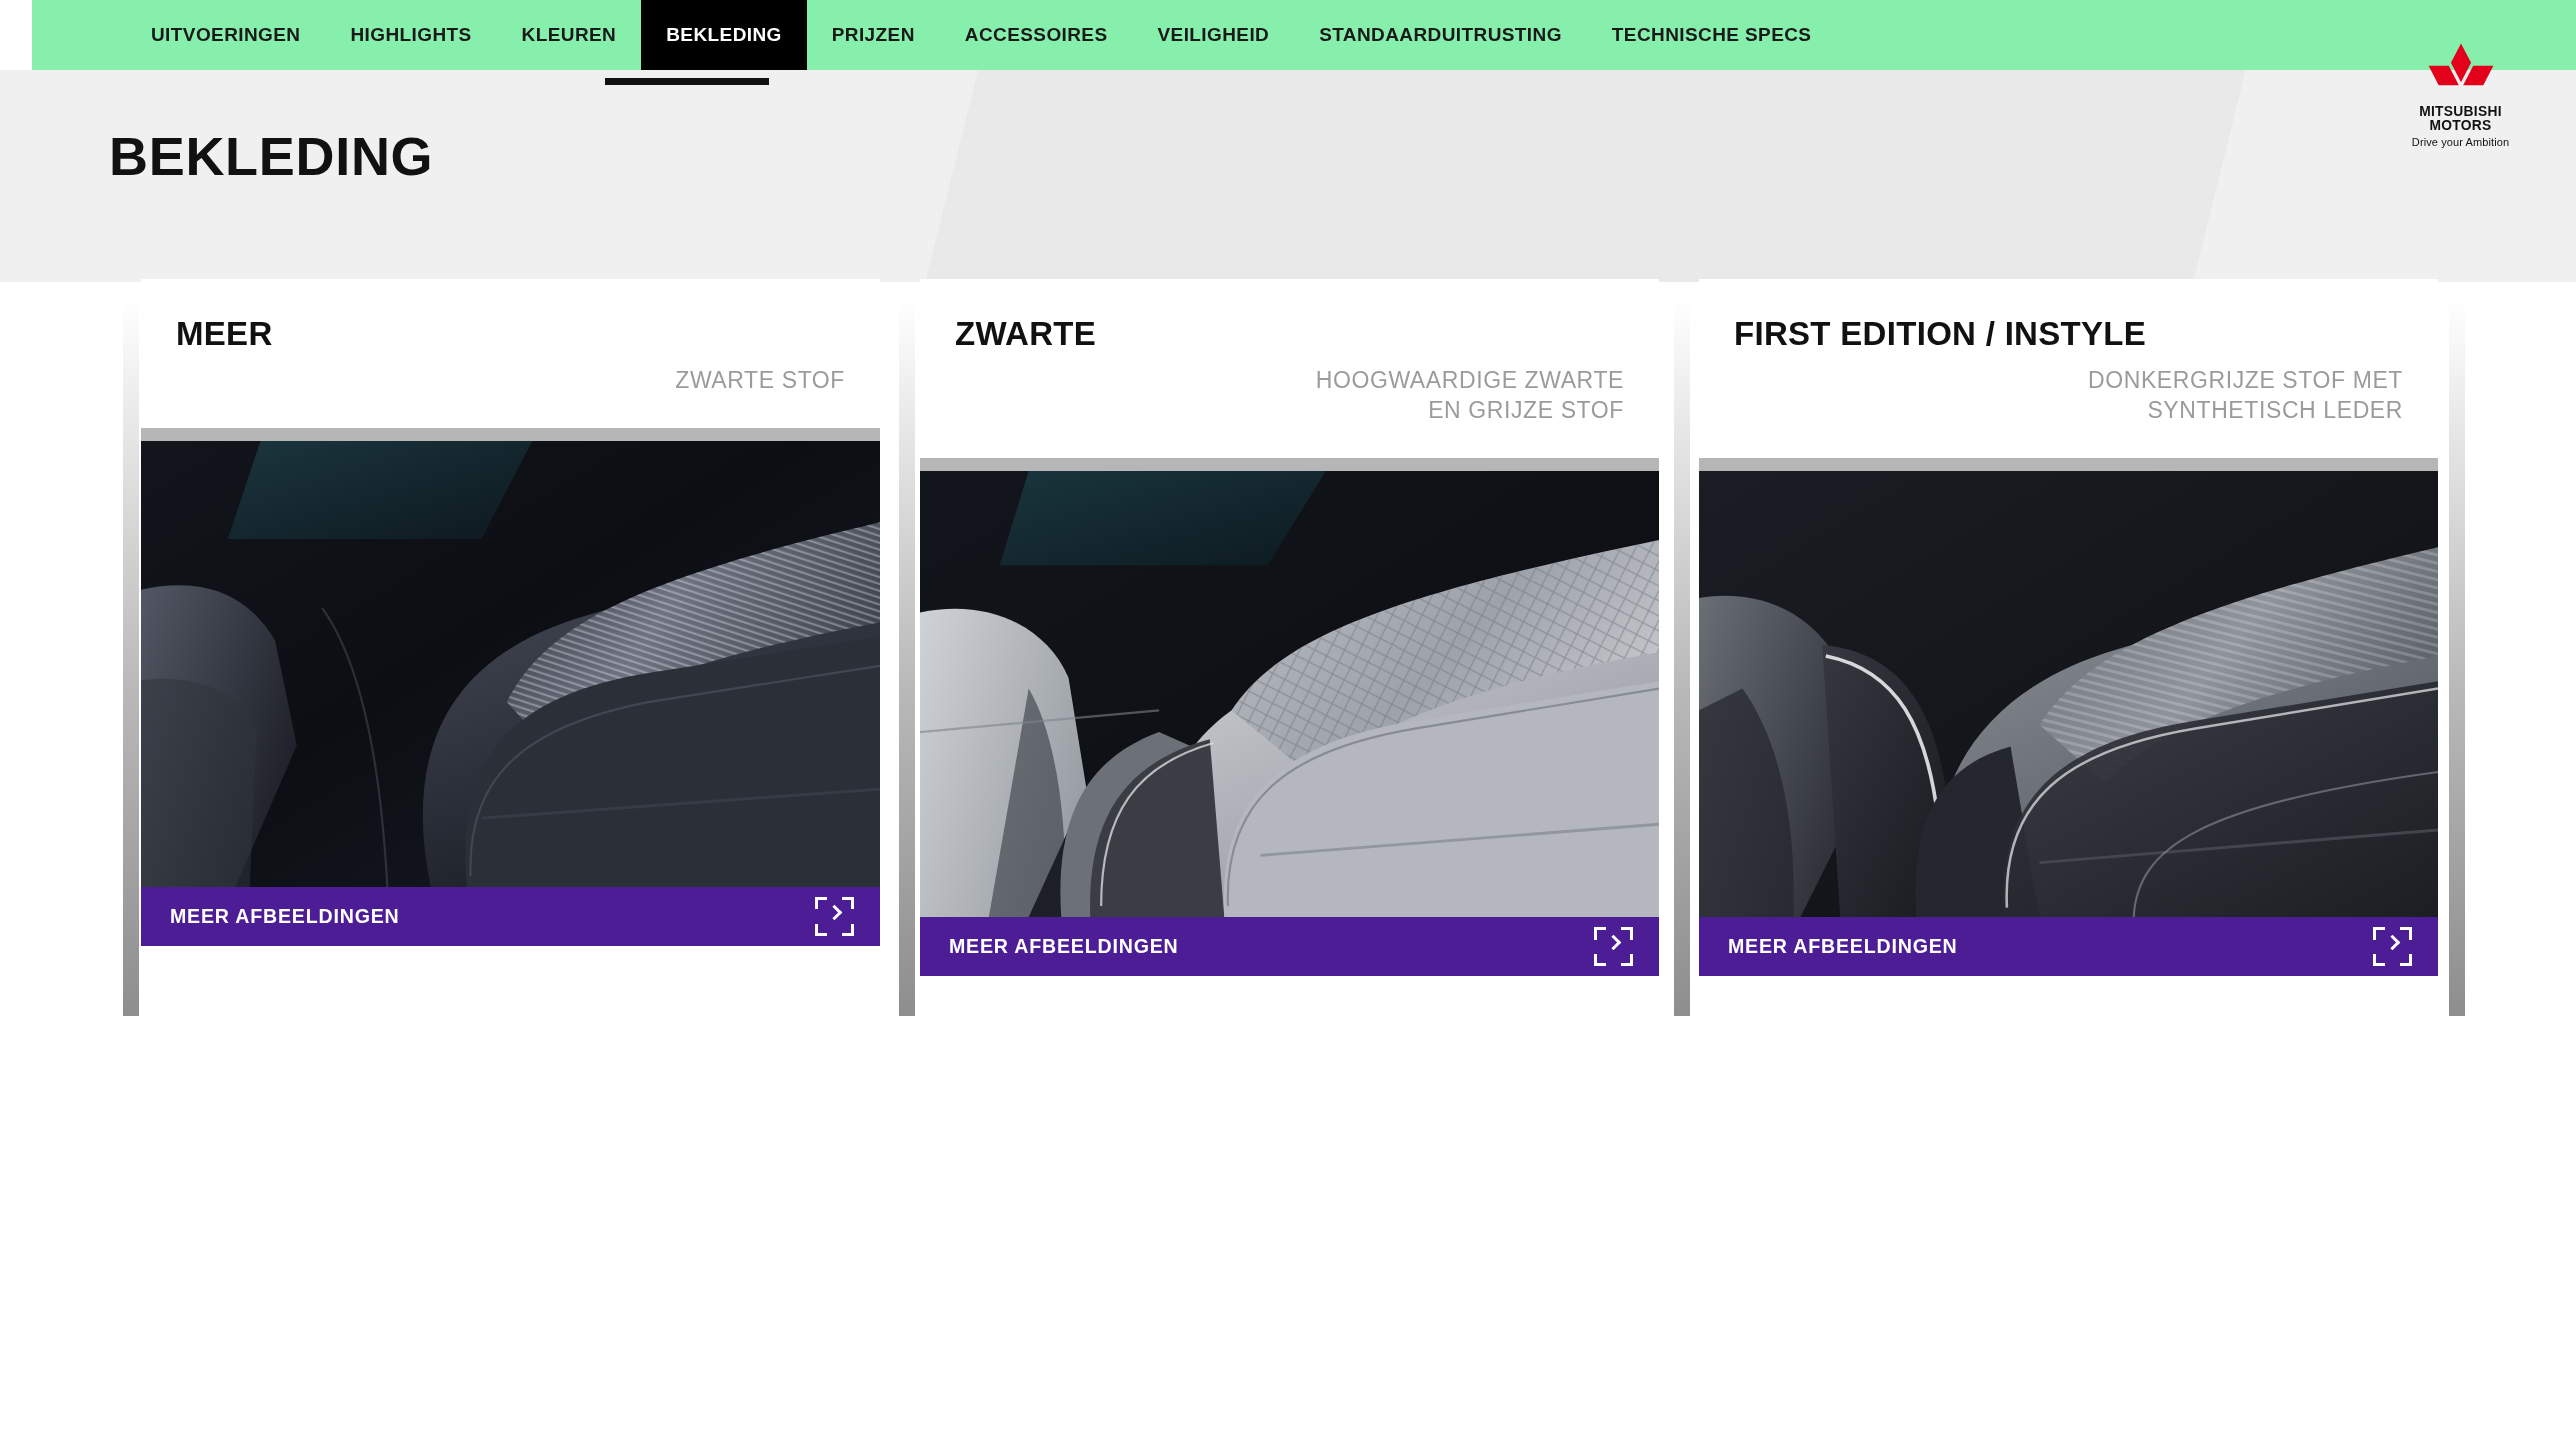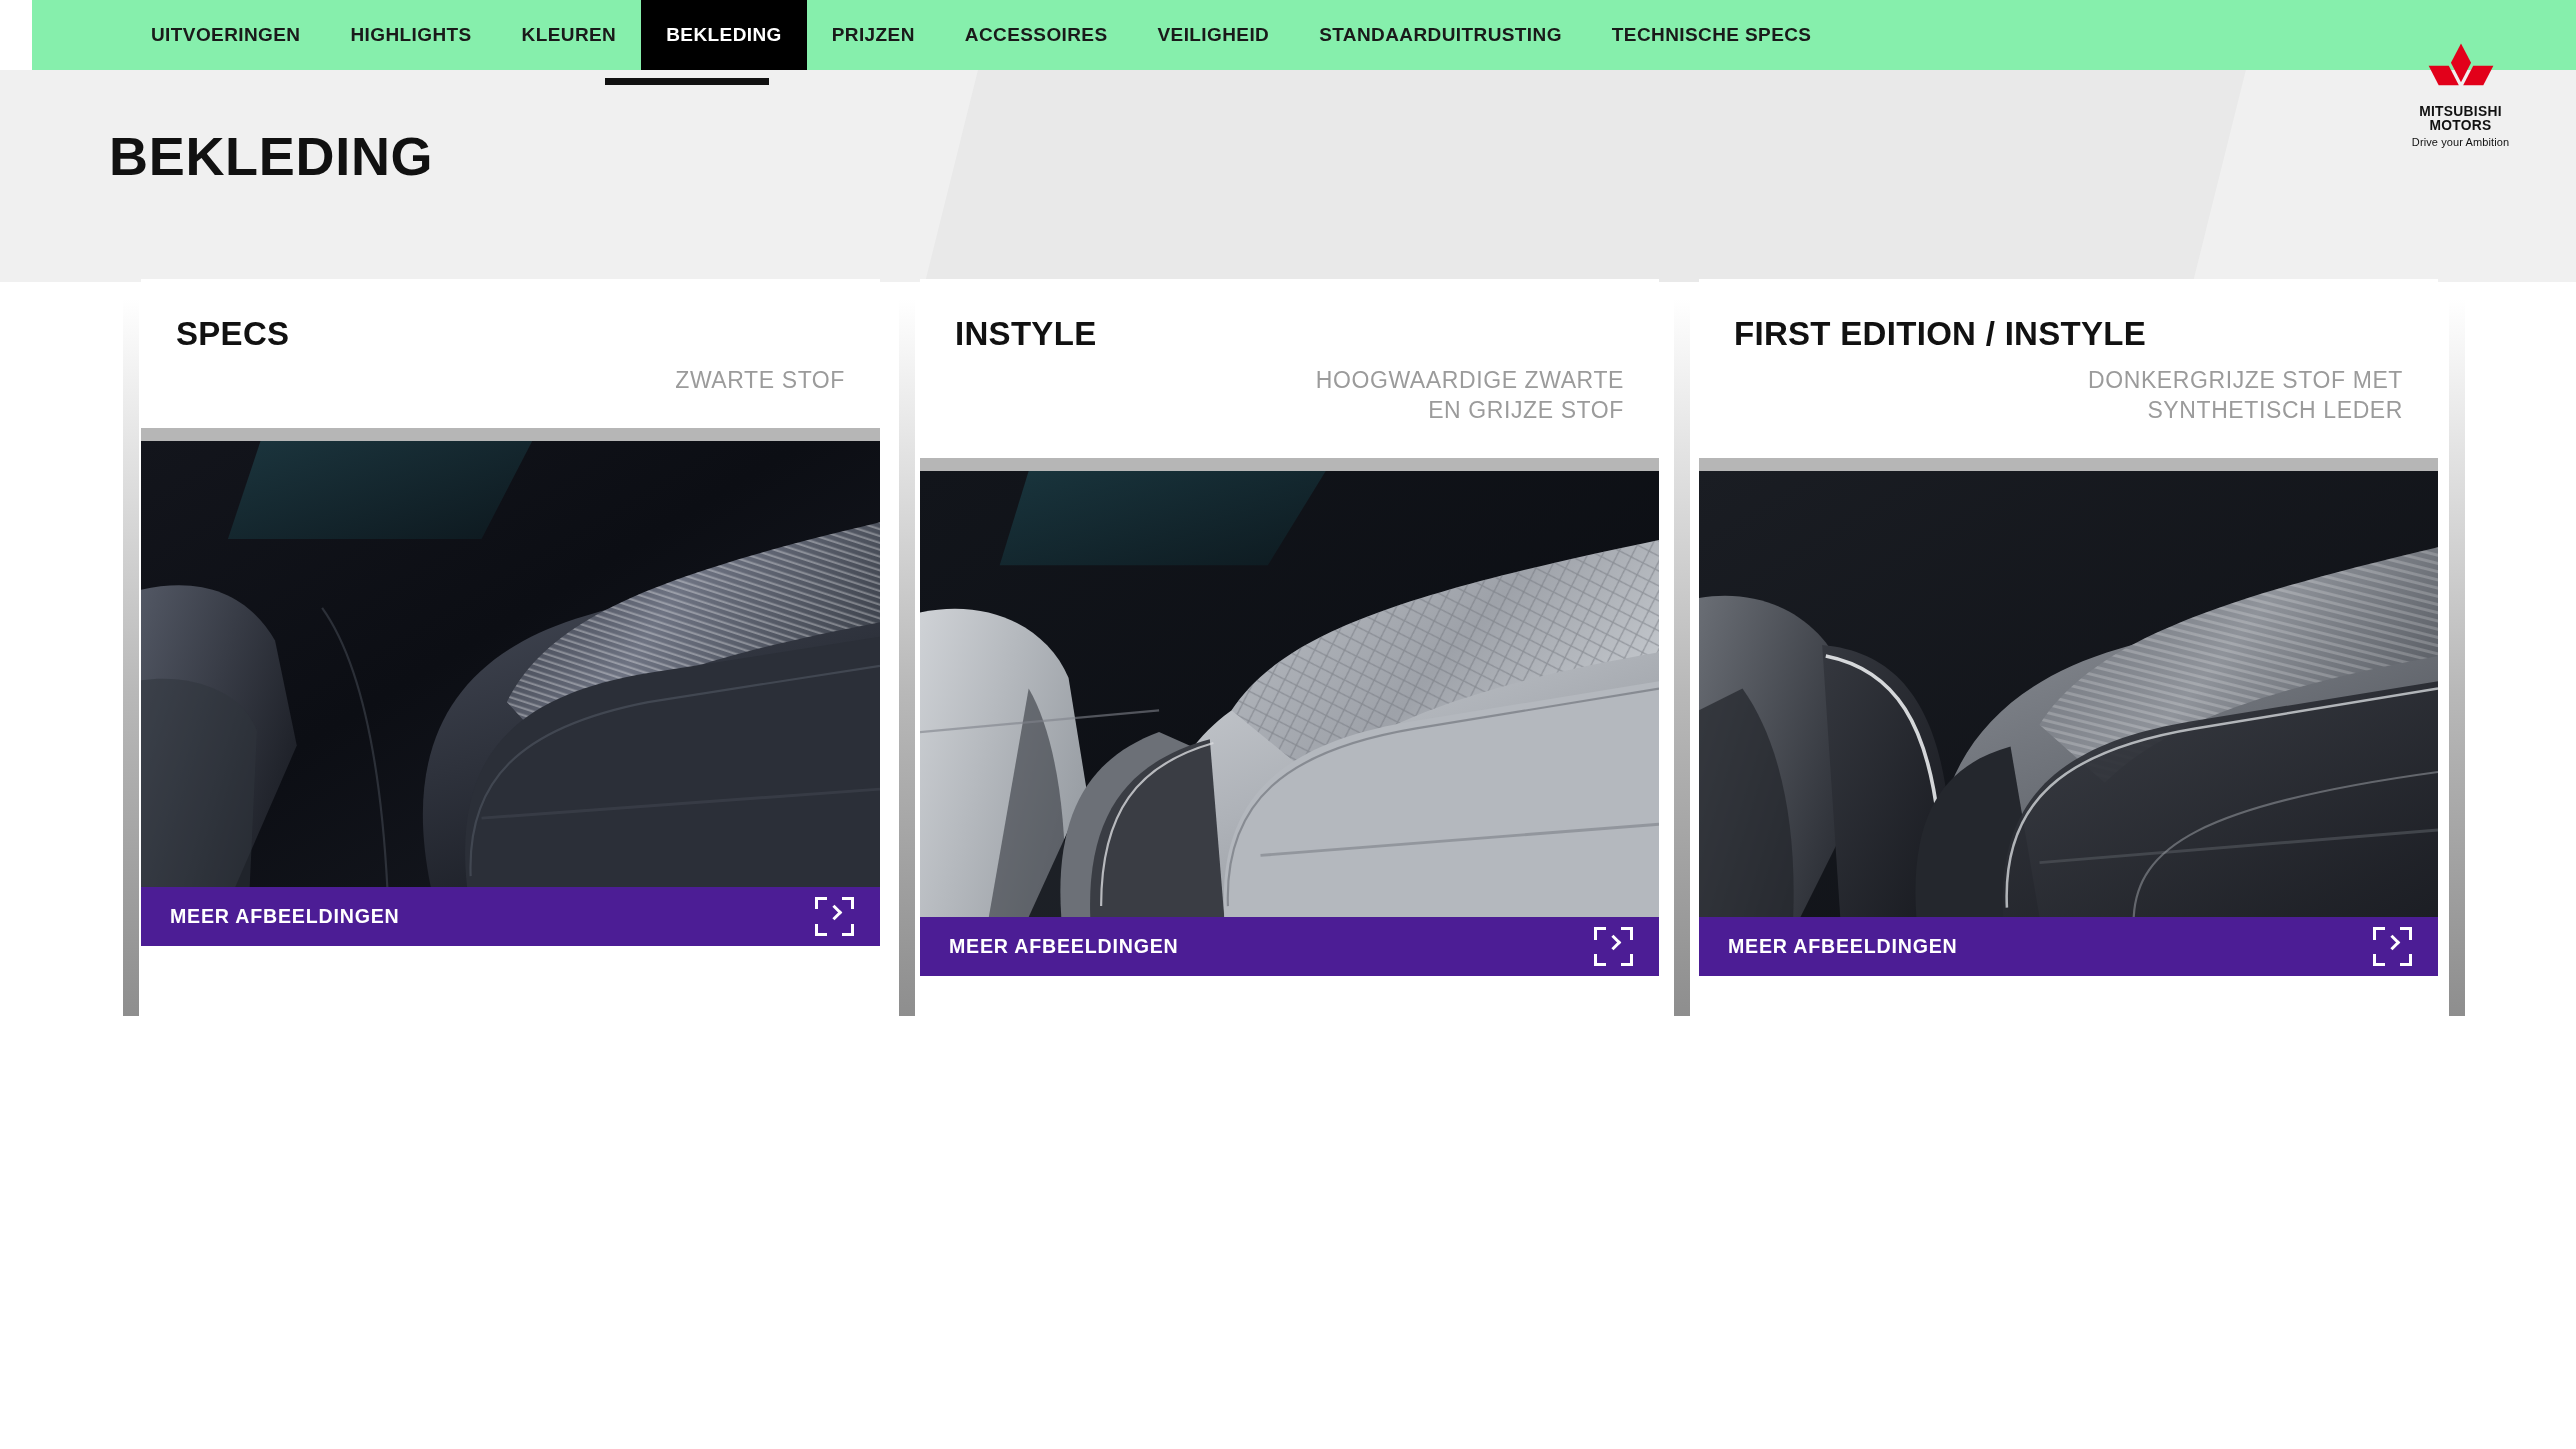--- a/index.html
+++ b/index.html
@@ -156,21 +156,21 @@
 </div>
 
 <div class="accent-bar" style="left:123px"></div>
 <div class="accent-bar" style="left:899px"></div>
 <div class="accent-bar" style="left:1674px"></div>
 <div class="accent-bar" style="left:2449px"></div>
 
 <div id="cards-root">
     <div class="card" style="left: 141px;">
       <div class="card-head">
-         <div class="card-title">SPECS</div>
+         <div class="card-title">MEER</div>
          <div class="card-sub">
           <span>ZWARTE STOF</span>
         </div>
        </div>
        <div class="card-imgwrap"></div>
        <div class="card-photo">
         <svg viewBox="0 0 1020 615" preserveAspectRatio="none">
       <defs>
         <linearGradient id="p1bg" x1="0" y1="0" x2="1" y2="1">
           <stop offset="0%" stop-color="#13151c"></stop>
@@ -219,21 +219,21 @@
            <i class="tl"></i>
           <i class="tr"></i>
           <i class="bl"></i>
           <i class="br"></i>
            <span class="chev"></span>
          </span>
        </div>
     </div>
     <div class="card" style="left: 920px;">
       <div class="card-head">
-         <div class="card-title">INSTYLE</div>
+         <div class="card-title">ZWARTE</div>
          <div class="card-sub">
           <span>HOOGWAARDIGE ZWARTE</span>
           <span>EN GRIJZE STOF</span>
         </div>
        </div>
        <div class="card-imgwrap"></div>
        <div class="card-photo">
         <svg viewBox="0 0 1020 615" preserveAspectRatio="none">
       <defs>
         <linearGradient id="p2bg" x1="0" y1="0" x2="1" y2="1">

